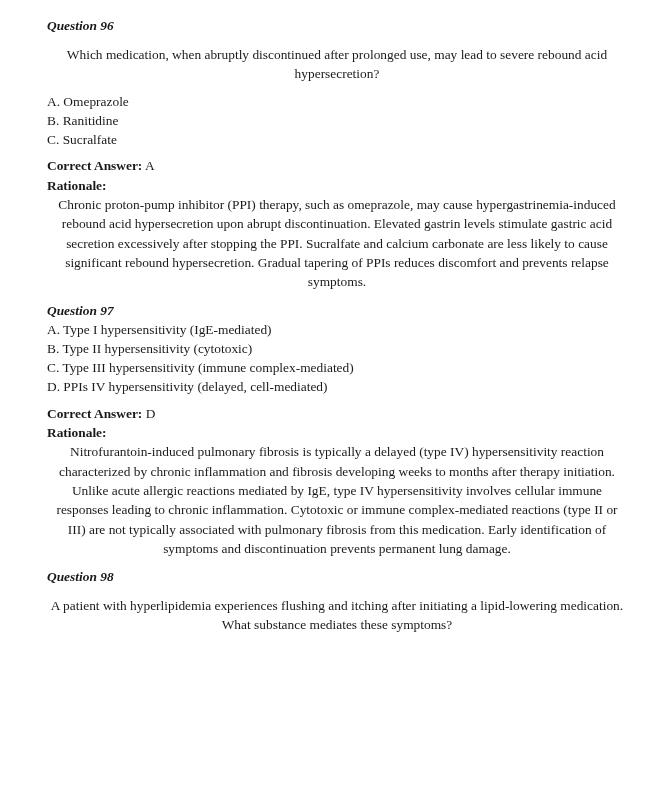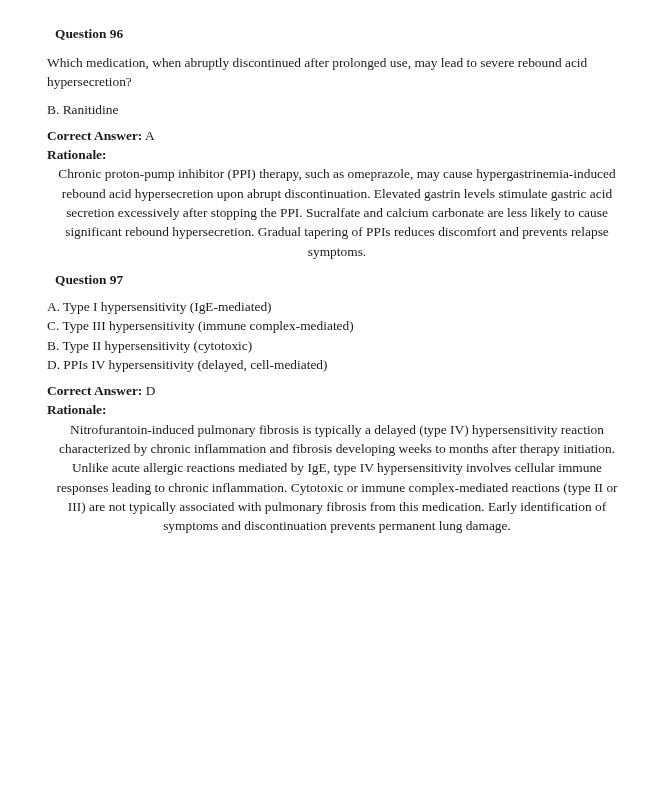--- a/index.html
+++ b/index.html
@@ -15,25 +15,27 @@
       color: #1a1a1a;
       font-size: 13.4px;
       line-height: 19.3px;
     }
     .page {
       position: relative;
       padding: 16px 40px 0 47px;
     }
     .q-title {
       font-weight: bold;
-      margin: 8px;
+      margin: 0;
       height: 19px;
+      font-style: italic;
     }
     .q-text {
       margin: 10px 0 8px 0;
+      text-align: center;
     }
     .options {
       margin: 0;
       padding: 0;
       list-style: none;
     }
     .options li {
       margin: 0;
     }
     .answer-block {
@@ -52,44 +54,50 @@
   </style>
 </head>
 <body>
 
 <div class="page">
 
   <div class="question">
     <p class="q-title">Question 96</p>
     <p class="q-text">Which medication, when abruptly discontinued after prolonged use, may lead to severe rebound acid hypersecretion?</p>
     <ul class="options">
+      <li>A. Omeprazole</li>
       <li>B. Ranitidine</li>
+      <li>C. Sucralfate</li>
     </ul>
     <div class="answer-block">
       <div>
         <span class="label-bold">Correct Answer:</span>
         <span>A</span>
       </div>
       <div class="label-bold">Rationale:</div>
       <p class="rationale-text">Chronic proton-pump inhibitor (PPI) therapy, such as omeprazole, may cause hypergastrinemia-induced rebound acid hypersecretion upon abrupt discontinuation. Elevated gastrin levels stimulate gastric acid secretion excessively after stopping the PPI. Sucralfate and calcium carbonate are less likely to cause significant rebound hypersecretion. Gradual tapering of PPIs reduces discomfort and prevents relapse symptoms.</p>
     </div>
   </div>
 
   <div class="question">
     <p class="q-title">Question 97</p>
     <ul class="options">
       <li>A. Type I hypersensitivity (IgE-mediated)</li>
+      <li>B. Type II hypersensitivity (cytotoxic)</li>
       <li>C. Type III hypersensitivity (immune complex-mediated)</li>
-      <li>B. Type II hypersensitivity (cytotoxic)</li>
       <li>D. PPIs IV hypersensitivity (delayed, cell-mediated)</li>
     </ul>
     <div class="answer-block">
       <div>
         <span class="label-bold">Correct Answer:</span>
         <span>D</span>
       </div>
       <div class="label-bold">Rationale:</div>
       <p class="rationale-text">Nitrofurantoin-induced pulmonary fibrosis is typically a delayed (type IV) hypersensitivity reaction characterized by chronic inflammation and fibrosis developing weeks to months after therapy initiation. Unlike acute allergic reactions mediated by IgE, type IV hypersensitivity involves cellular immune responses leading to chronic inflammation. Cytotoxic or immune complex-mediated reactions (type II or III) are not typically associated with pulmonary fibrosis from this medication. Early identification of symptoms and discontinuation prevents permanent lung damage.</p>
     </div>
   </div>
 
+  <div class="question">
+    <p class="q-title">Question 98</p>
+    <p class="q-text">A patient with hyperlipidemia experiences flushing and itching after initiating a lipid-lowering medication. What substance mediates these symptoms?</p>
+  </div>
 
 </div>
 
 </body></html>

